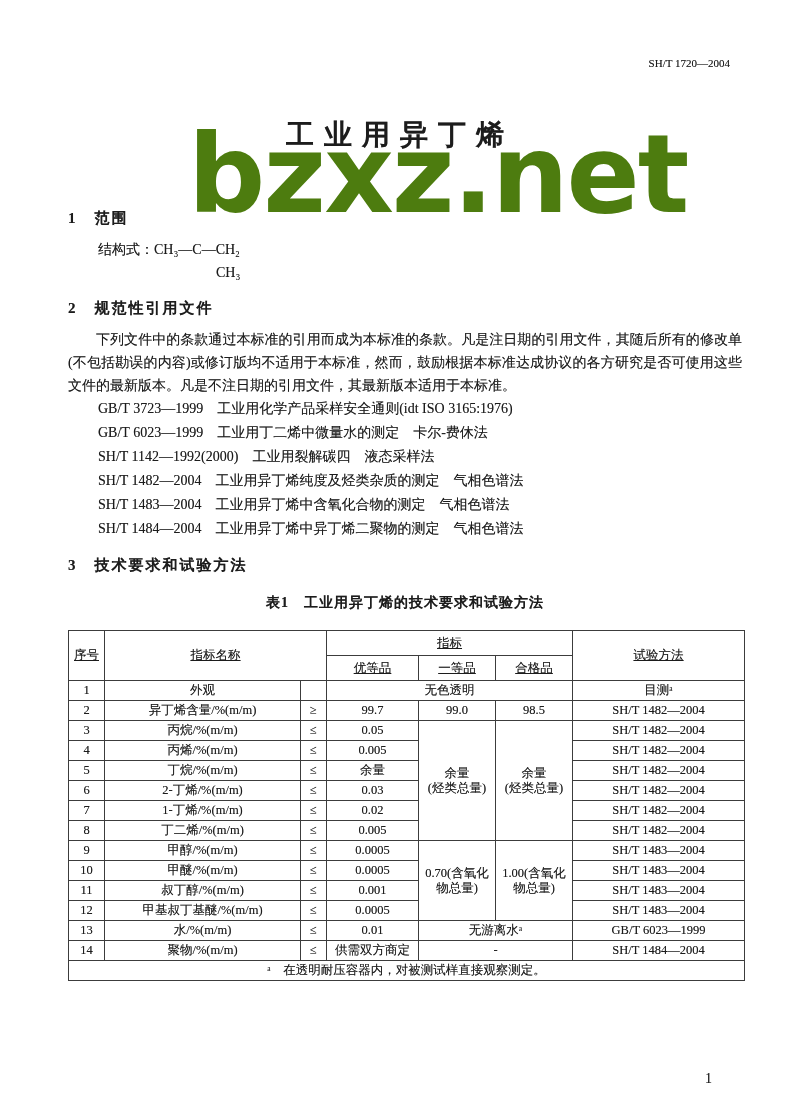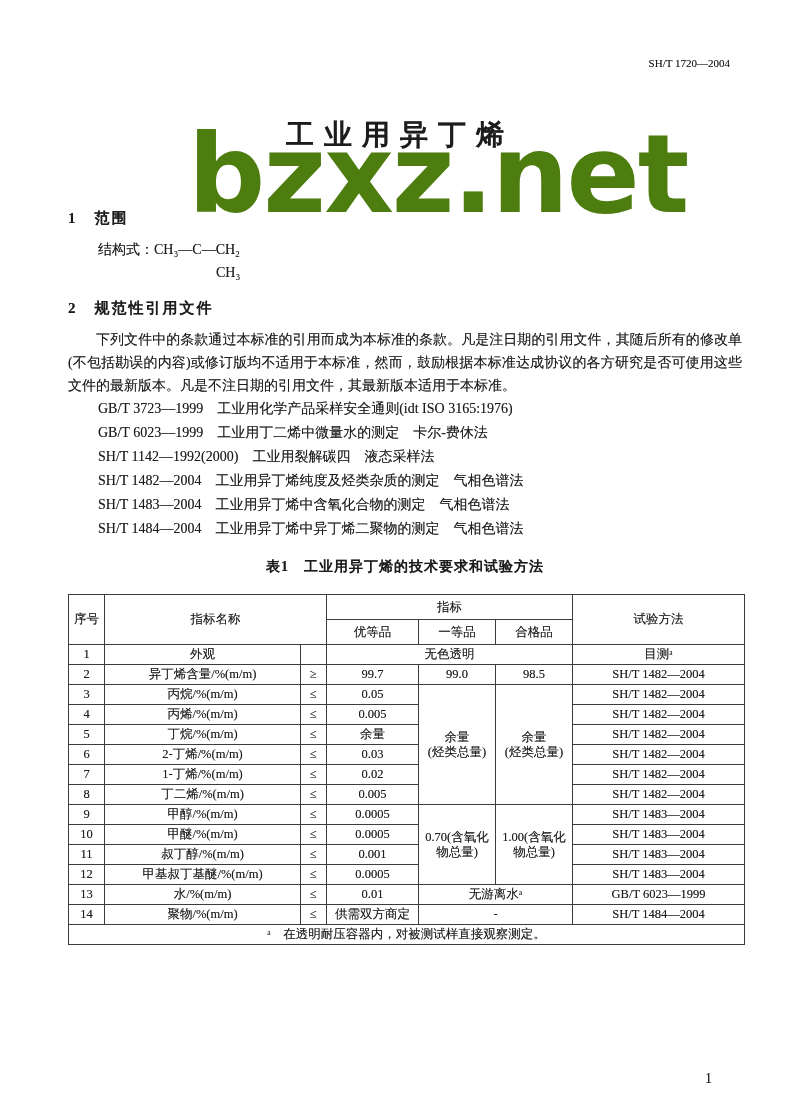--- a/index.html
+++ b/index.html
@@ -35,21 +35,21 @@
   }
   table.spec{
     width:676px;margin:0 auto;border-collapse:collapse;
     font-size:12.5px;table-layout:fixed;
   }
   table.spec th,table.spec td{
     border:1px solid #3c3c3c;padding:0 3px;height:19px;
     line-height:1.15;text-align:center;overflow:hidden;
   }
   table.spec{border:1.5px solid #2e2e2e;}
-  table.spec th{font-weight:normal;height:24px;}
+  table.spec th{font-weight:normal;height:24px;text-decoration:underline;}
   td.name{text-align:left;padding-left:7px;}
   td.pre{white-space:pre-line;}
   td.footnote{text-align:left;padding-left:24px;height:21px;}
   .page-number{position:absolute;bottom:16px;right:88px;font-size:14px;z-index:1;}
 </style>
 </head>
 <body>
 
 <div class="page">
 
@@ -69,20 +69,21 @@
     <p class="indent justify">下列文件中的条款通过本标准的引用而成为本标准的条款。凡是注日期的引用文件，其随后所有的修改单(不包括勘误的内容)或修订版均不适用于本标准，然而，鼓励根据本标准达成协议的各方研究是否可使用这些文件的最新版本。凡是不注日期的引用文件，其最新版本适用于本标准。</p>
     <div class="ref-list">
       <p>GB/T 3723—1999　工业用化学产品采样安全通则(idt ISO 3165:1976)</p>
       <p>GB/T 6023—1999　工业用丁二烯中微量水的测定　卡尔-费休法</p>
       <p>SH/T 1142—1992(2000)　工业用裂解碳四　液态采样法</p>
       <p>SH/T 1482—2004　工业用异丁烯纯度及烃类杂质的测定　气相色谱法</p>
       <p>SH/T 1483—2004　工业用异丁烯中含氧化合物的测定　气相色谱法</p>
       <p>SH/T 1484—2004　工业用异丁烯中异丁烯二聚物的测定　气相色谱法</p>
     </div>
 
+    <h2 class="block-gap">3　技术要求和试验方法</h2>
 
     <div class="table-caption">表1　工业用异丁烯的技术要求和试验方法</div>
 
     <table class="spec">
       <colgroup>
         <col style="width:36px">
           <col style="width:196px">
           <col style="width:26px">
         <col style="width:92px">
           <col style="width:77px">

